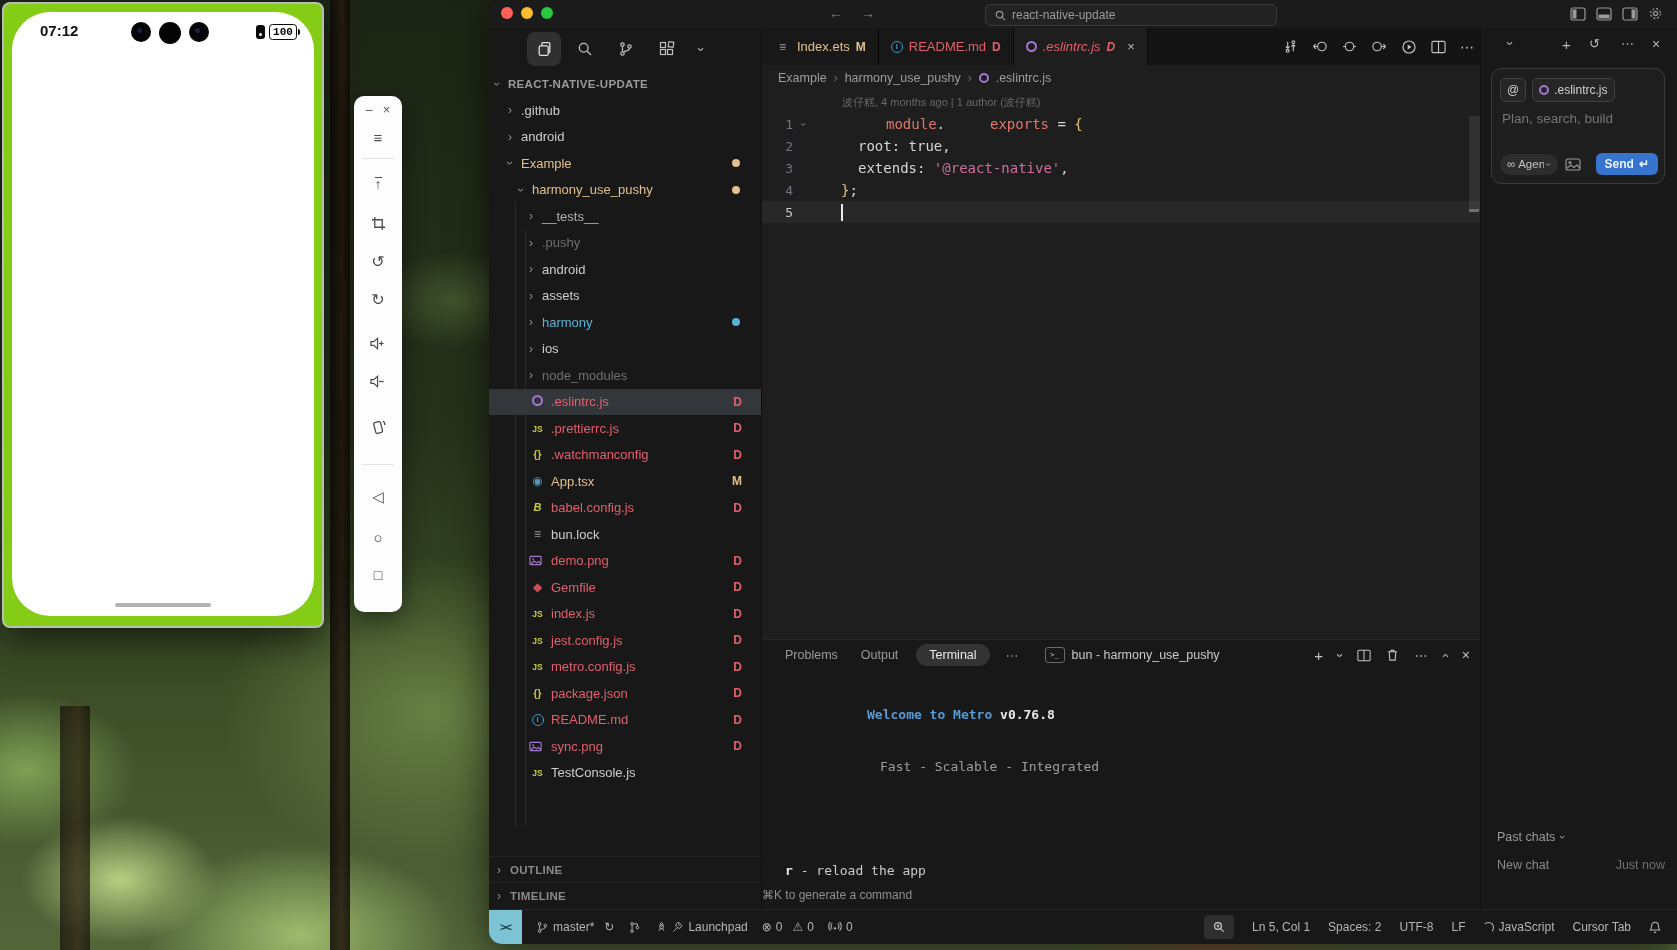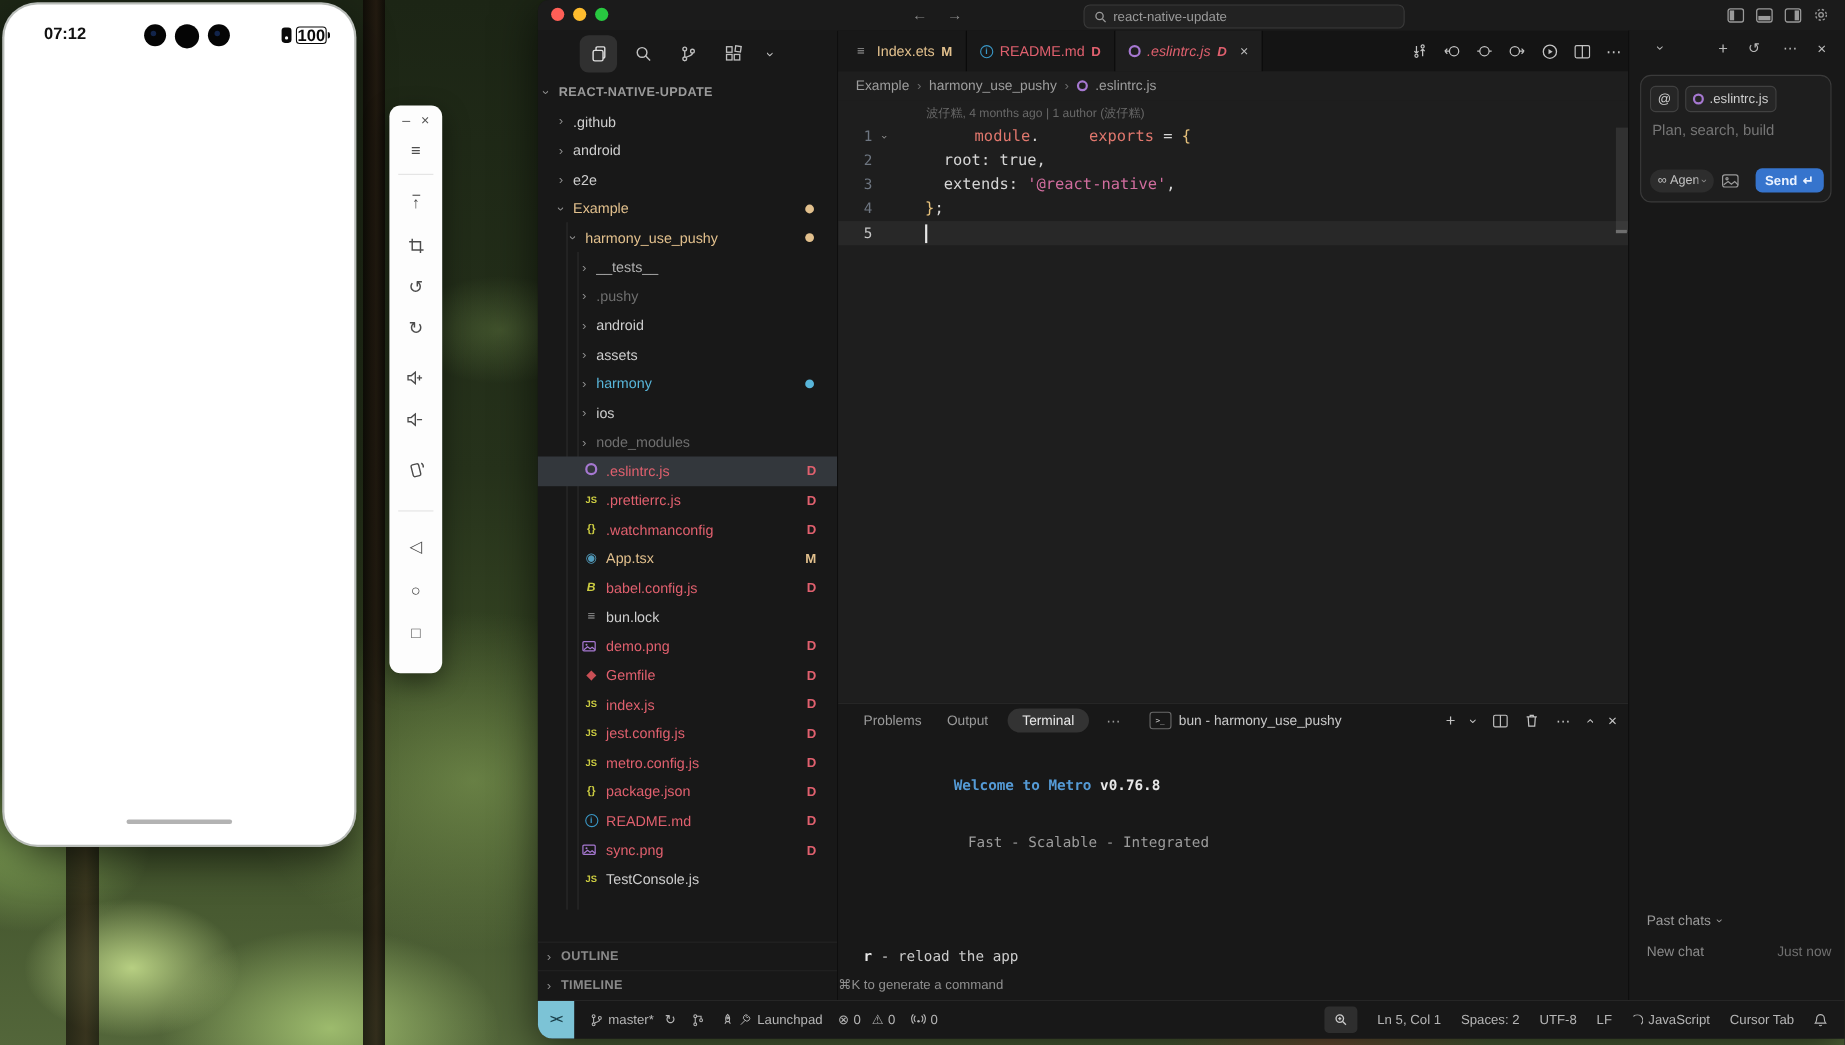--- a/index.html
+++ b/index.html
@@ -10,31 +10,31 @@
     radial-gradient(140px 90px at 120px 880px,#b7cf82 0%,rgba(183,207,130,0) 70%),
     radial-gradient(220px 130px at 300px 935px,#9dbb6d 0%,rgba(157,187,109,0) 70%),
     radial-gradient(160px 110px at 25px 770px,#7fa055 0%,rgba(127,160,85,0) 70%),
     radial-gradient(300px 220px at 430px 710px,rgba(146,176,96,.5) 0%,rgba(146,176,96,0) 70%),
     radial-gradient(120px 70px at 455px 300px,rgba(120,150,80,.35) 0%,rgba(120,150,80,0) 70%),
     radial-gradient(240px 300px at 1210px 950px,rgba(122,84,56,.9),rgba(122,84,56,0) 60%),
     linear-gradient(180deg,#1c2515 0%,#26321b 45%,#394a25 70%,#53663a 100%);}
   .trunk1{position:absolute;left:330px;top:0;width:20px;height:950px;background:linear-gradient(90deg,#0e0a06,#241910 60%,#0e0a06);opacity:.85;}
   .trunk2{position:absolute;left:60px;top:706px;width:30px;height:244px;background:linear-gradient(90deg,#140e08,#2c1e12 60%,#140e08);opacity:.7;}
   
-  .phone{position:absolute;left:4px;top:4px;width:318px;height:764px;border-radius:30px;background:#ffffff;
+  .phone{position:absolute;left:4px;top:4px;width:318px;height:622px;border-radius:6px;background:#84cc16;
     box-shadow:0 0 0 2px #b9bdb9,0 14px 34px rgba(0,0,0,.55);}
   .screen{position:absolute;left:8px;top:8px;right:8px;bottom:10px;background:#fff;border-radius:38px;}
   .ptime{position:absolute;left:28px;top:10px;font-size:15px;font-weight:700;color:#111;}
   .cam{position:absolute;top:10px;border-radius:50%;background:#050505;}
   .cam i{position:absolute;left:6px;top:6px;width:5px;height:5px;border-radius:50%;background:#12244a;}
   .pbattwrap{position:absolute;right:14px;top:12px;display:flex;align-items:center;gap:4px;}
   .pvolico{width:9px;height:14px;background:#0a0a0a;border-radius:3px;position:relative;}
   .pvolico i{position:absolute;left:3px;bottom:3px;width:3px;height:3px;background:#fff;border-radius:50%;}
   .pbatt{width:26px;height:14px;border:1.5px solid #0a0a0a;border-radius:3.5px;display:flex;align-items:center;justify-content:center;
-    font-size:15px;font-weight:700;color:#0a0a0a;}
+    font-size:11px;font-weight:700;color:#0a0a0a;font-family:Liberation Mono, monospace;}
   .pbattnub{width:2px;height:6px;background:#0a0a0a;border-radius:0 2px 2px 0;margin-left:-3px;}
   .homebar{position:absolute;left:50%;transform:translateX(-50%);bottom:9px;width:96px;height:4px;border-radius:2px;background:#b3b3b3;}
   
   .etb{position:absolute;left:354px;top:96px;width:48px;height:516px;background:#fdfdfd;border-radius:10px;
     box-shadow:0 8px 24px rgba(0,0,0,.45);color:#4c4c4c;}
   .etb .wctl{position:absolute;top:6px;left:0;right:0;display:flex;justify-content:center;gap:10px;font-size:13px;color:#555;}
   .etbtn{position:absolute;left:0;width:48px;height:26px;display:flex;align-items:center;justify-content:center;font-size:16px;color:#4c4c4c;}
   .etb .div{position:absolute;left:8px;width:32px;height:1px;background:#e3e3e3;}
   .upbar{display:inline-block;border-top:1.6px solid #4c4c4c;padding-top:0px;line-height:12px;font-size:14px;}
   
@@ -298,24 +298,20 @@
             <span class="lbl">REACT-NATIVE-UPDATE</span>
           </div>
         <div class="trow d1">
             <span class="chev"></span>
             <span class="lbl c-plain">.github</span>
           </div>
         <div class="trow d1">
             <span class="chev"></span>
             <span class="lbl c-plain">android</span>
           </div>
-        <div class="trow d1">
-            <span class="chev"></span>
-            <span class="lbl c-plain">e2e</span>
-          </div>
         <div class="trow d1 open">
             <span class="chev"></span>
             <span class="lbl c-gold">Example</span>
             <span class="dotb gold"></span>
           </div>
         <div class="trow d2 open">
             <span class="chev"></span>
             <span class="lbl c-gold">harmony_use_pushy</span>
             <span class="dotb gold"></span>
           </div>

